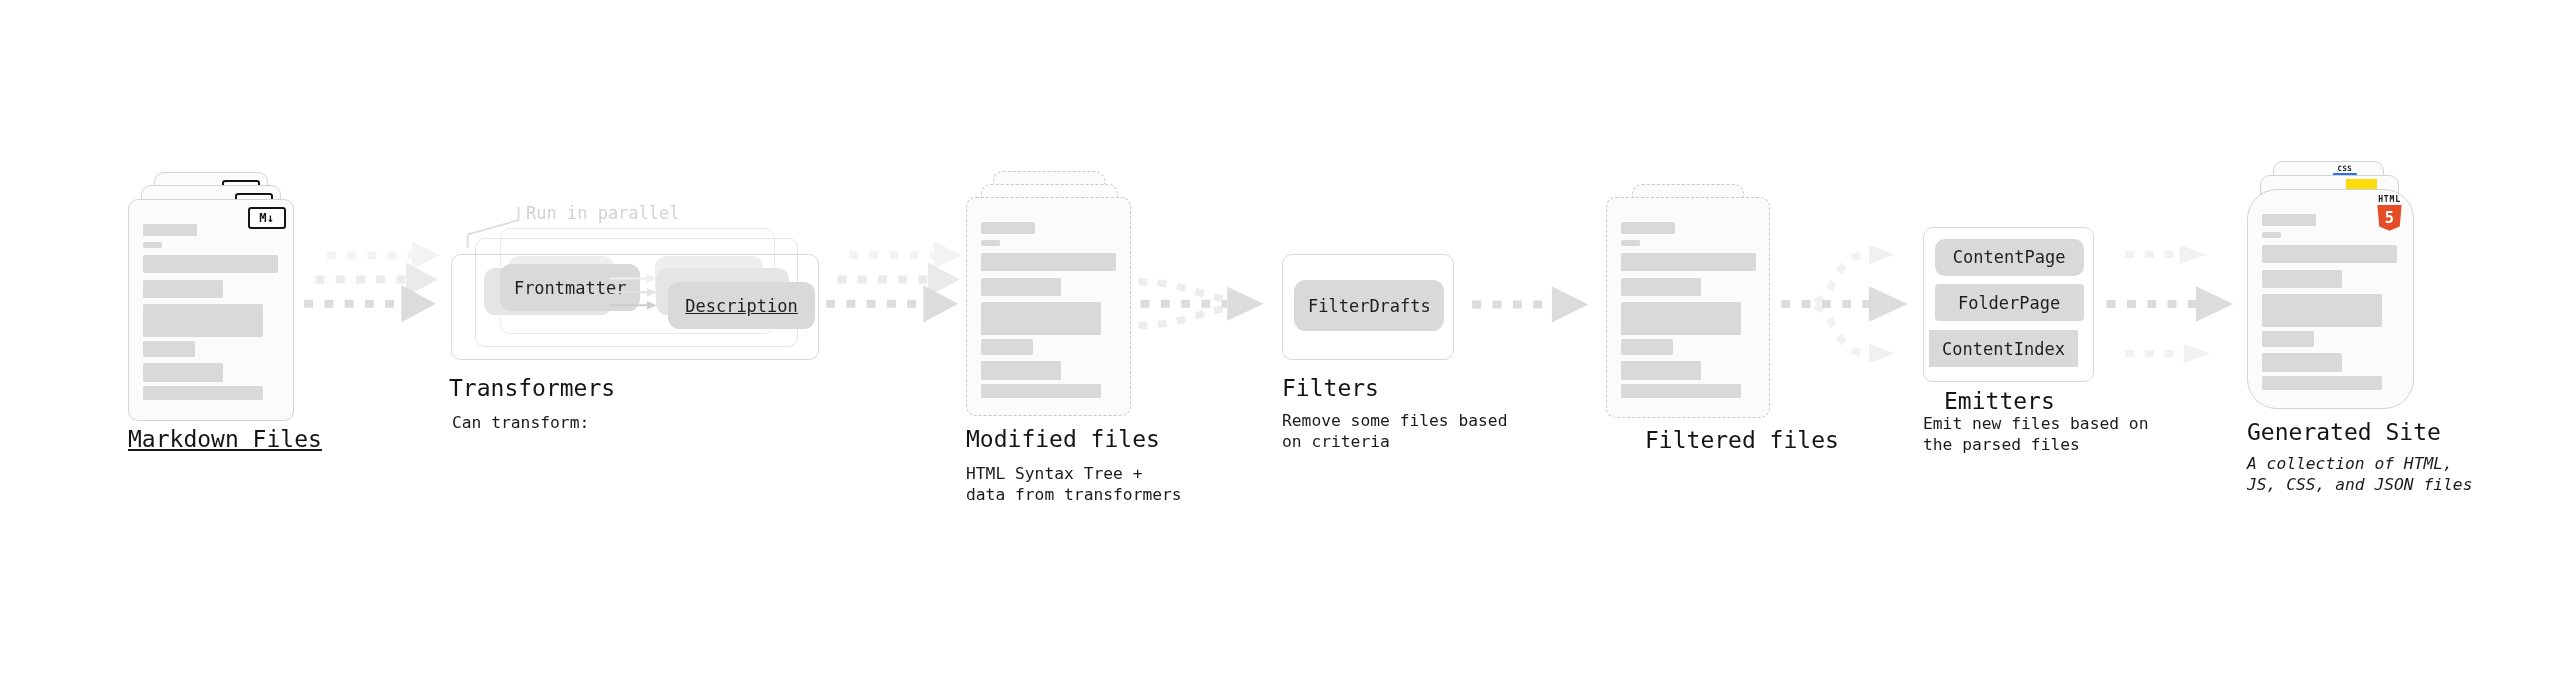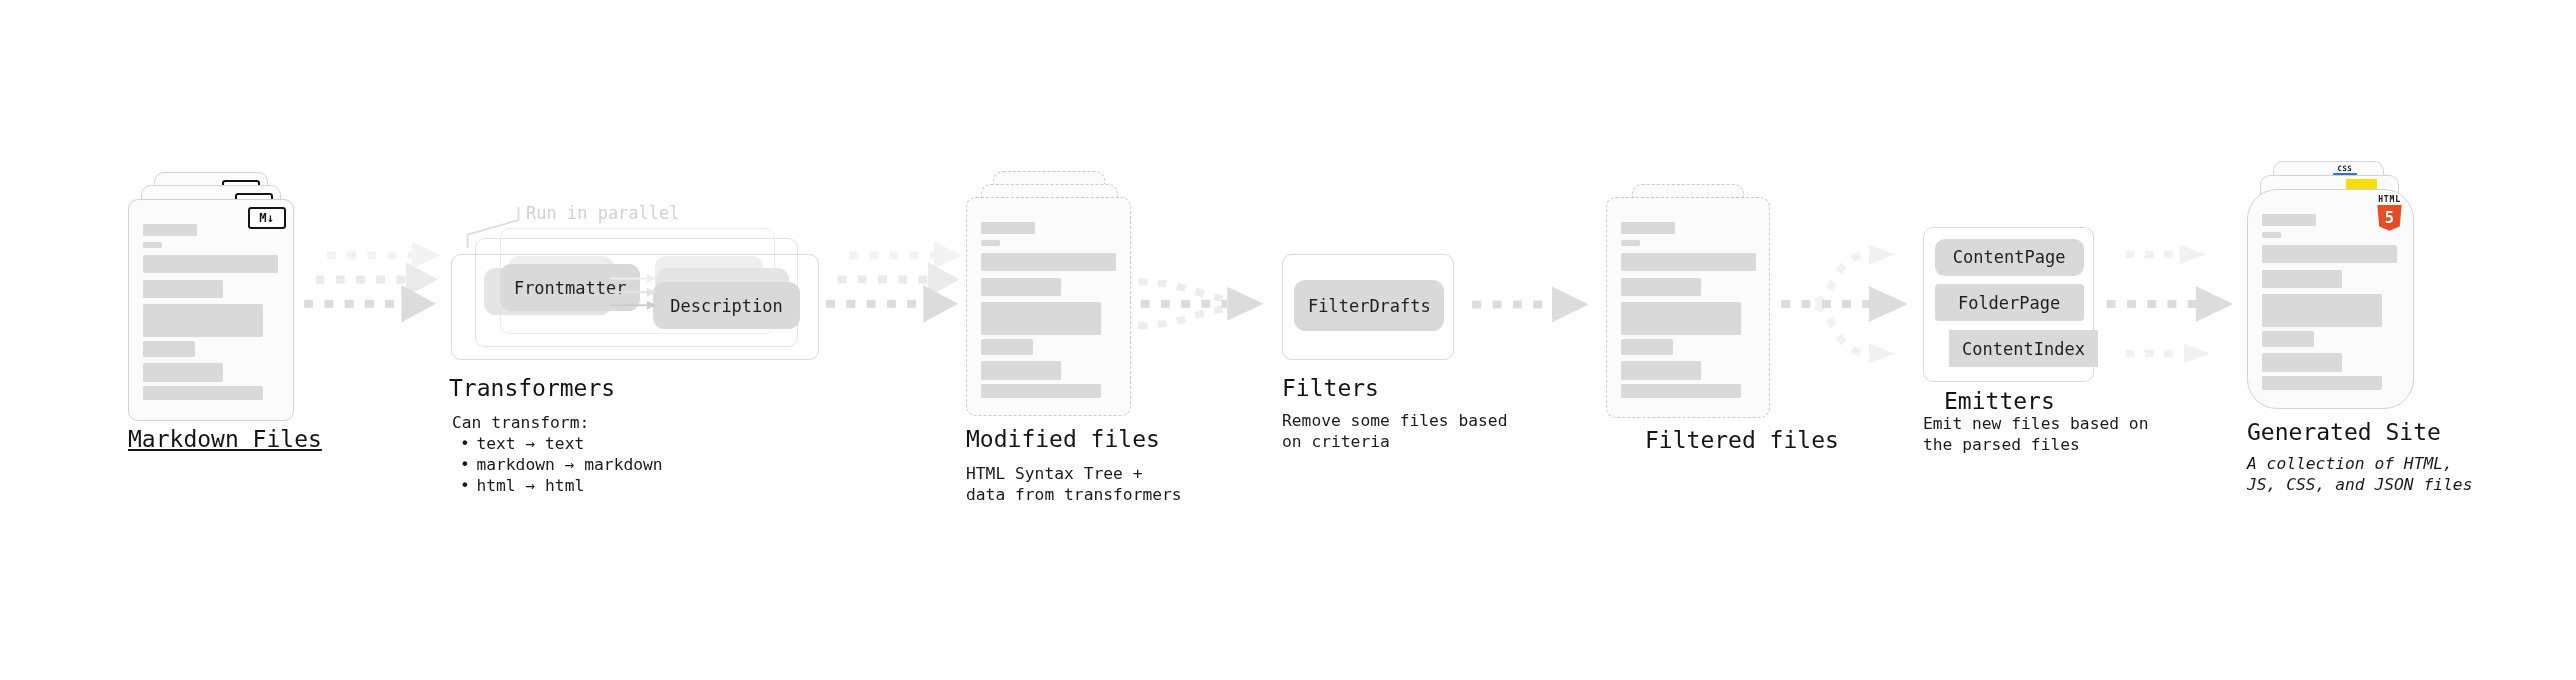--- a/index.html
+++ b/index.html
@@ -91,44 +91,39 @@
       <div class="chip ghost2" style="right:10.6px;top:27px;width:108px;height:47px;"></div>
     </div>
 
     <div class="box" style="left:475px;top:238px;width:323px;height:109px;border-color:#e3e3e3;">
       <div class="chip ghost1" style="left:8.1px;top:29px;width:128px;height:47px;"></div>
       <div class="chip ghost1" style="right:8.1px;top:29px;width:133px;height:47px;"></div>
     </div>
 
     <div class="box" style="left:451px;top:254px;width:368px;height:106px;">
       <div class="chip" style="left:12.2px;top:9px;width:140px;height:47px;margin-left:36px;">Frontmatter</div>
-      <div class="chip" style="right:18px;top:27px;width:147px;height:47px;">Description</div>
+      <div class="chip" style="right:3px;top:27px;width:147px;height:47px;text-decoration:underline;">Description</div>
     </div>
 
     <svg style="left:606px;top:268px;" width="59" height="42" viewBox="0 0 72 52">
       <line x1="4" y1="13" x2="50" y2="13" stroke="#eeeeee" stroke-width="2.5"></line>
       <polygon points="50,7.5 62,13 50,18.5" fill="#eeeeee"></polygon>
       <line x1="4" y1="30" x2="50" y2="30" stroke="#e2e2e2" stroke-width="2.5"></line>
       <polygon points="50,24.5 62,30 50,35.5" fill="#e2e2e2"></polygon>
       <line x1="4" y1="46" x2="50" y2="46" stroke="#cdcdcd" stroke-width="2.5"></line>
       <polygon points="50,40.5 62,46 50,51.5" fill="#cdcdcd"></polygon>
     </svg>
 
     <div class="faded-label" style="left:526px;top:203px;">Run in parallel</div>
     <svg style="left:462px;top:202px;" width="63" height="49" viewBox="0 0 78 60">
       <polyline points="70,6 70,22 7,40 7,56" fill="none" stroke="#dfdfdf" stroke-width="2.5"></polyline>
     </svg>
     <div class="title" style="left:449px;top:375px;">Transformers</div>
     <div class="desc" style="left:452px;top:412px;">
       <div>Can transform:</div>
-      <ul class="bullets">
-        <li><span class="bullet-char">•</span><span>text → text</span></li>
-        <li><span class="bullet-char">•</span><span>markdown → markdown</span></li>
-        <li><span class="bullet-char">•</span><span>html → html</span></li>
-      </ul>
     </div>
   </div>
 
   <svg style="left:824px;top:235px;" width="163" height="89" viewBox="0 0 200 110">
     <line x1="30" y1="25" x2="135" y2="25" stroke="#f3f3f3" stroke-width="10" stroke-dasharray="11 14"></line>
     <polygon points="135,8 170,25 135,42" fill="#f3f3f3"></polygon>
     <line x1="16" y1="55" x2="128" y2="55" stroke="#eaeaea" stroke-width="10" stroke-dasharray="11 14"></line>
     <polygon points="128,34 167,55 128,76" fill="#eaeaea"></polygon>
     <line x1="2" y1="85" x2="122" y2="85" stroke="#dcdcdc" stroke-width="10" stroke-dasharray="11 14"></line>
     <polygon points="122,62 165,85 122,108" fill="#dcdcdc"></polygon>
@@ -198,21 +193,21 @@
     <path d="M 46,82 C 72,92 68,141 112,141" fill="none" stroke="#f1f1f1" stroke-width="9" stroke-dasharray="11 13"></path>
     <polygon points="112,129 144,141 112,153" fill="#f1f1f1"></polygon>
     <line x1="4" y1="80" x2="112" y2="80" stroke="#dcdcdc" stroke-width="10" stroke-dasharray="11 14"></line>
     <polygon points="112,58 160,80 112,102" fill="#dcdcdc"></polygon>
   </svg>
 
   <div>
     <div class="box" style="left:1923px;top:227px;width:171px;height:155px;">
       <div class="chip" style="left:10.6px;top:10.6px;width:149px;height:37px;border-radius:9.8px;">ContentPage</div>
       <div class="chip" style="left:10.6px;top:56px;width:149px;height:37px;border-radius:4px;">FolderPage</div>
-      <div class="chip" style="left:25px;top:102px;width:149px;height:37px;border-radius:0;">ContentIndex</div>
+      <div class="chip" style="left:5px;top:102px;width:149px;height:37px;border-radius:0;">ContentIndex</div>
     </div>
     <div class="title" style="left:1923px;top:388px;margin-left:21px;">Emitters</div>
     <div class="desc" style="left:1923px;top:413px;">
       <div>Emit new files based on</div>
       <div>the parsed files</div>
     </div>
   </div>
 
   <svg style="left:2105px;top:243px;" width="134" height="122" viewBox="0 0 165 150">
     <line x1="25" y1="14" x2="92" y2="14" stroke="#f1f1f1" stroke-width="9" stroke-dasharray="11 13"></line>

